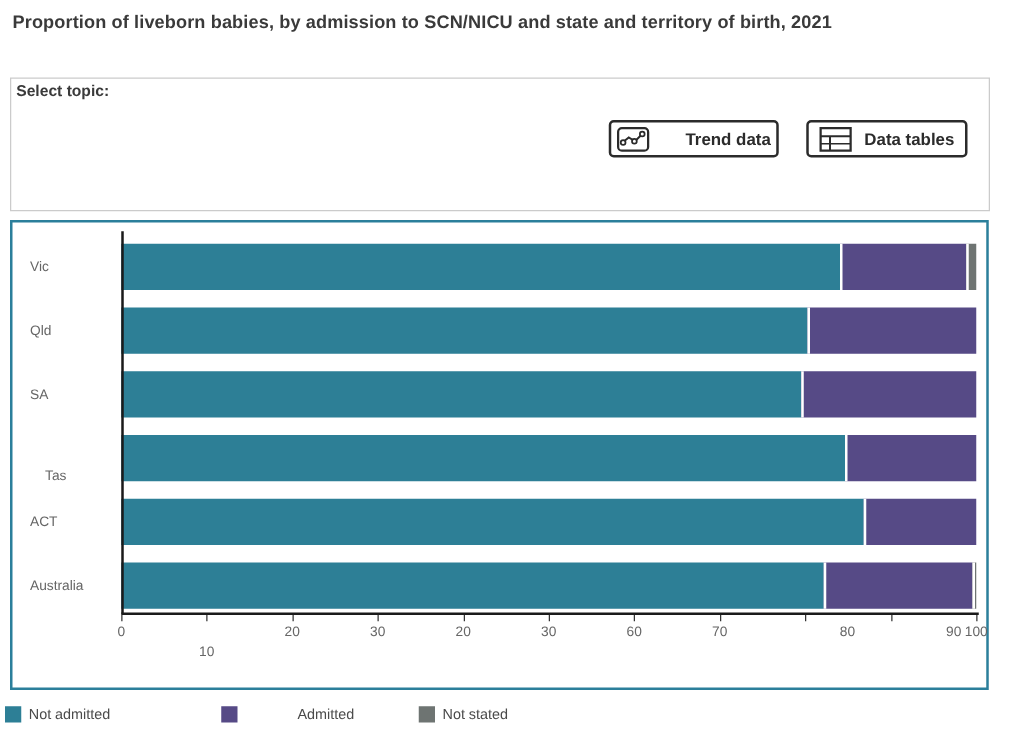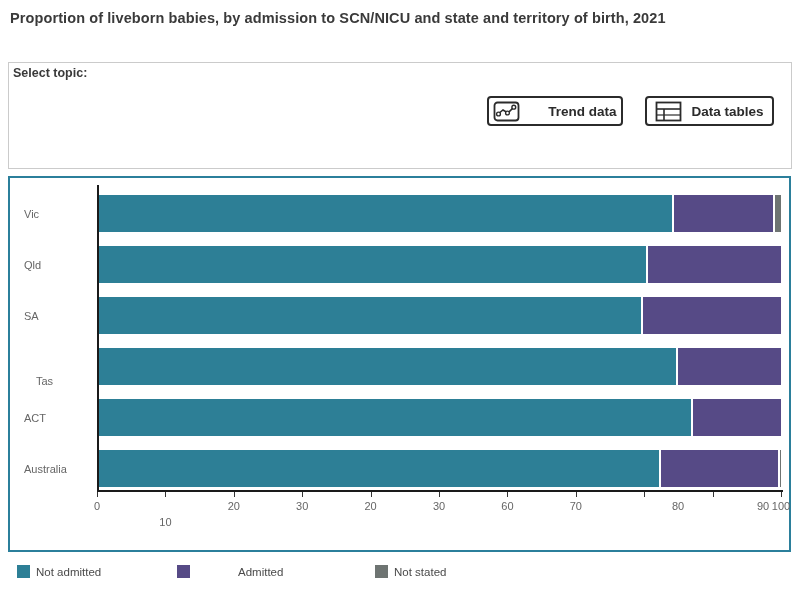--- a/index.html
+++ b/index.html
@@ -141,25 +141,25 @@
       <div class="tick" style="left: 634.2px;"></div>
       <div class="tick-label" style="left: 668px;">80</div>
       <div class="tick" style="left: 702.6px;"></div>
       <div class="tick-label" style="left: 709px; margin-left: 44px;">90</div>
       <div class="tick" style="left: 771px;"></div>
       <div class="tick-label" style="left: 771px;">100</div>
     </div>
 </div>
 
 <div class="legend" id="legend">
-    <div class="legend-item" style="left: 17px;">
+    <div class="legend-item" style="left: 4px;">
       <span class="swatch" style="background: rgb(45, 127, 150);"></span>
       <span class="legend-label">Not admitted</span>
     </div>
     <div class="legend-item" style="left: 177px; gap: 48px;">
       <span class="swatch" style="background: rgb(86, 74, 134);"></span>
       <span class="legend-label">Admitted</span>
     </div>
-    <div class="legend-item" style="left: 335px; margin-left: 40px;">
+    <div class="legend-item" style="left: 335px;">
       <span class="swatch" style="background: rgb(110, 116, 114);"></span>
       <span class="legend-label">Not stated</span>
     </div>
   </div>
 
 </body></html>

